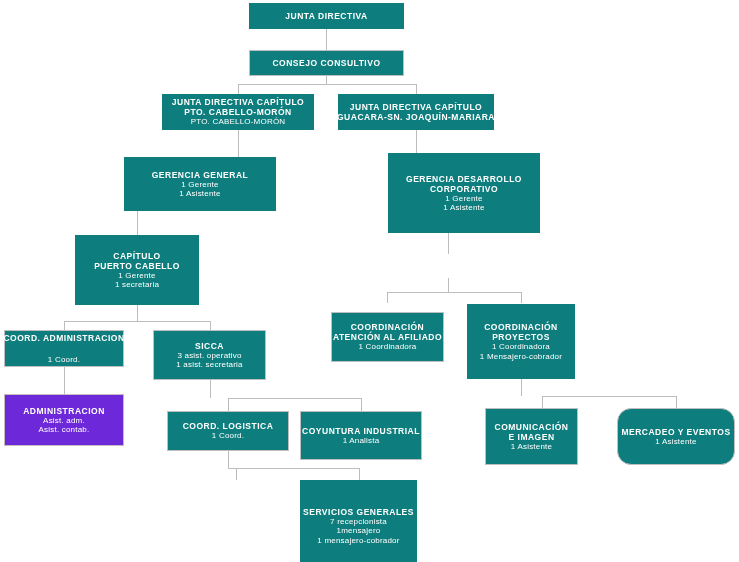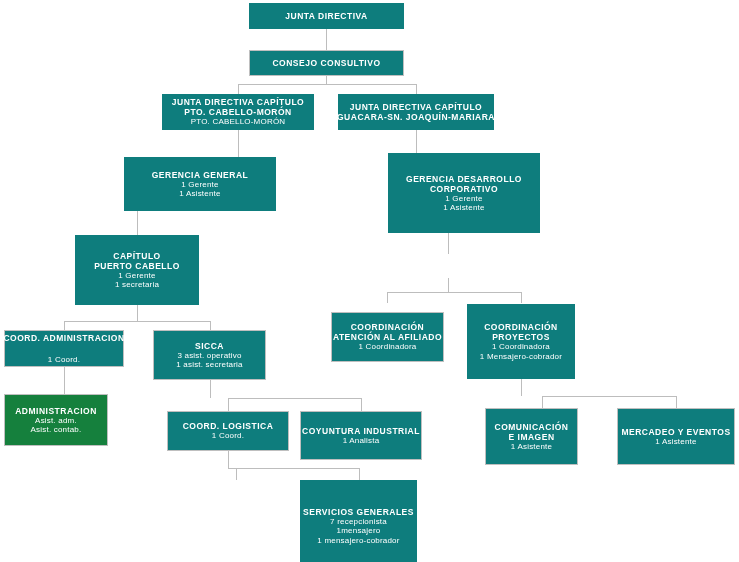--- a/index.html
+++ b/index.html
@@ -138,39 +138,39 @@
       <span class="ln head">COORDINACIÓN</span>
       <span class="ln head">ATENCIÓN AL AFILIADO</span>
       <span class="ln sub">1 Coordinadora</span>
     </div>
     <div class="node" style="left: 467px; top: 304px; width: 108px; height: 75px; background: rgb(14, 125, 125); color: rgb(255, 255, 255);">
       <span class="ln head">COORDINACIÓN</span>
       <span class="ln head">PROYECTOS</span>
       <span class="ln sub">1 Coordinadora</span>
       <span class="ln sub">1 Mensajero-cobrador</span>
     </div>
-    <div class="node framed" style="left: 4px; top: 394px; width: 104px; height: 52px; background: #15803d; color: rgb(255, 255, 255); border-color: rgb(191, 191, 191);">
+    <div class="node framed" style="left: 4px; top: 394px; width: 120px; height: 52px; background: #6d28d9; color: rgb(255, 255, 255); border-color: rgb(191, 191, 191);">
       <span class="ln head">ADMINISTRACION</span>
       <span class="ln sub">Asist. adm.</span>
       <span class="ln sub">Asist. contab.</span>
     </div>
     <div class="node framed" style="left: 167px; top: 411px; width: 122px; height: 40px; background: rgb(14, 125, 125); color: rgb(255, 255, 255); border-color: rgb(191, 191, 191);">
       <span class="ln head">COORD. LOGISTICA</span>
       <span class="ln sub">1 Coord.</span>
     </div>
     <div class="node framed" style="left: 300px; top: 411px; width: 122px; height: 49px; background: rgb(14, 125, 125); color: rgb(255, 255, 255); border-color: rgb(191, 191, 191);">
       <span class="ln head">COYUNTURA INDUSTRIAL</span>
       <span class="ln sub">1 Analista</span>
     </div>
     <div class="node framed" style="left: 485px; top: 408px; width: 93px; height: 57px; background: rgb(14, 125, 125); color: rgb(255, 255, 255); border-color: rgb(191, 191, 191);">
       <span class="ln head">COMUNICACIÓN</span>
       <span class="ln head">E IMAGEN</span>
       <span class="ln sub">1 Asistente</span>
     </div>
-    <div class="node framed" style="left: 617px; top: 408px; width: 118px; height: 57px; background: rgb(14, 125, 125); color: rgb(255, 255, 255); border-color: rgb(191, 191, 191);">
+    <div class="node framed" style="left: 617px; top: 408px; width: 118px; height: 57px; background: rgb(14, 125, 125); color: rgb(255, 255, 255); border-color: rgb(191, 191, 191); border-radius: 14px;">
       <span class="ln head">MERCADEO Y EVENTOS</span>
       <span class="ln sub">1 Asistente</span>
     </div>
     <div class="node" style="left: 300px; top: 480px; width: 117px; height: 92px; background: rgb(14, 125, 125); color: rgb(255, 255, 255);">
       <span class="ln head">SERVICIOS GENERALES</span>
       <span class="ln sub">7 recepcionista</span>
       <span class="ln sub">1mensajero</span>
       <span class="ln sub">1 mensajero-cobrador</span>
     </div>
   </div>

